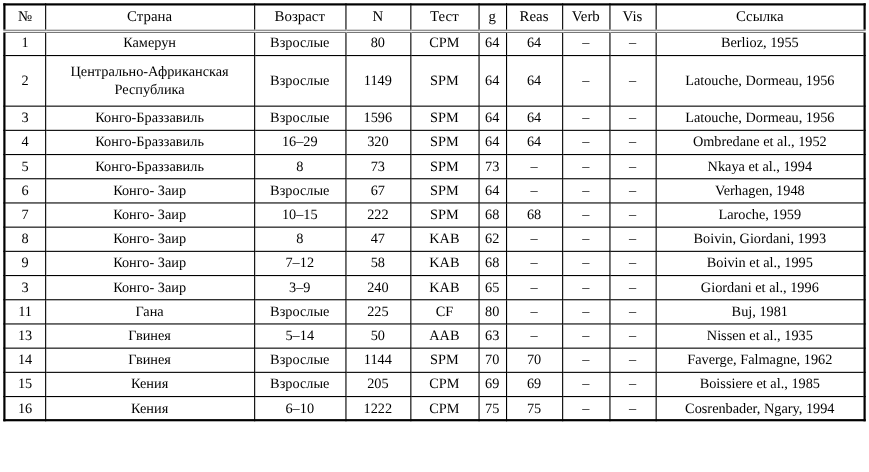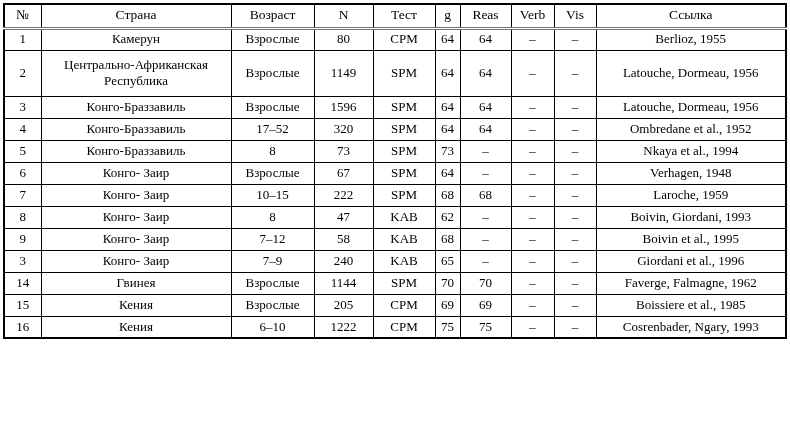--- a/index.html
+++ b/index.html
@@ -109,21 +109,21 @@
           <td>SPM</td>
           <td>64</td>
           <td>64</td>
           <td>–</td>
           <td>–</td>
           <td>Latouche, Dormeau, 1956</td>
         </tr>
         <tr>
           <td>4</td>
           <td>Конго-Браззавиль</td>
-          <td>17–52</td>
+          <td>16–29</td>
           <td>320</td>
           <td>SPM</td>
           <td>64</td>
           <td>64</td>
           <td>–</td>
           <td>–</td>
           <td>Ombredane et al., 1952</td>
         </tr>
         <tr>
           <td>5</td>
@@ -181,28 +181,52 @@
           <td>KAB</td>
           <td>68</td>
           <td>–</td>
           <td>–</td>
           <td>–</td>
           <td>Boivin et al., 1995</td>
         </tr>
         <tr>
           <td>3</td>
           <td>Конго- Заир</td>
-          <td>7–9</td>
+          <td>3–9</td>
           <td>240</td>
           <td>KAB</td>
           <td>65</td>
           <td>–</td>
           <td>–</td>
           <td>–</td>
           <td>Giordani et al., 1996</td>
+        </tr>
+        <tr>
+          <td>11</td>
+          <td>Гана</td>
+          <td>Взрослые</td>
+          <td>225</td>
+          <td>CF</td>
+          <td>80</td>
+          <td>–</td>
+          <td>–</td>
+          <td>–</td>
+          <td>Buj, 1981</td>
+        </tr>
+        <tr>
+          <td>13</td>
+          <td>Гвинея</td>
+          <td>5–14</td>
+          <td>50</td>
+          <td>AAB</td>
+          <td>63</td>
+          <td>–</td>
+          <td>–</td>
+          <td>–</td>
+          <td>Nissen et al., 1935</td>
         </tr>
         <tr>
           <td>14</td>
           <td>Гвинея</td>
           <td>Взрослые</td>
           <td>1144</td>
           <td>SPM</td>
           <td>70</td>
           <td>70</td>
           <td>–</td>
@@ -224,17 +248,17 @@
         <tr>
           <td>16</td>
           <td>Кения</td>
           <td>6–10</td>
           <td>1222</td>
           <td>CPM</td>
           <td>75</td>
           <td>75</td>
           <td>–</td>
           <td>–</td>
-          <td>Cosrenbader, Ngary, 1993</td>
+          <td>Cosrenbader, Ngary, 1994</td>
         </tr>
       </tbody>
   </table>
 </div>
 
 </body></html>

